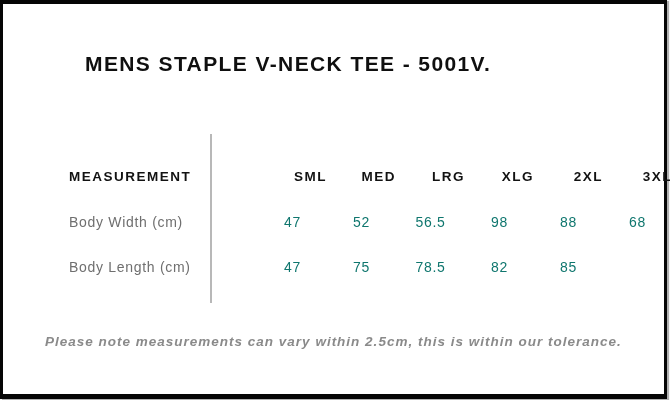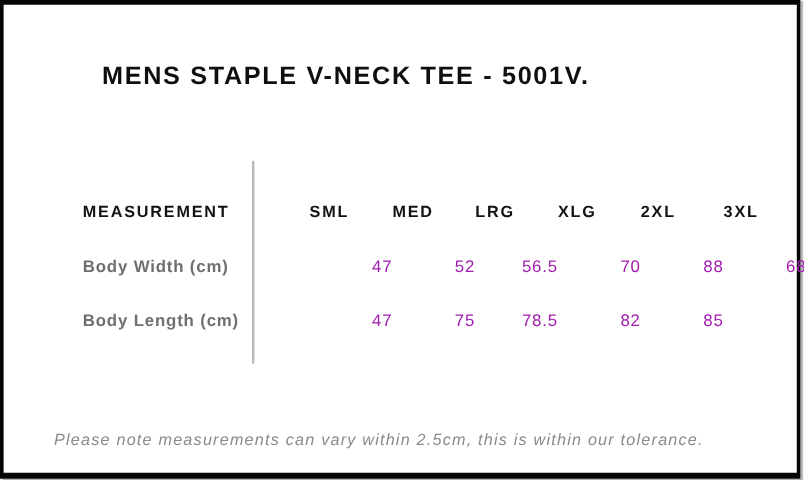--- a/index.html
+++ b/index.html
@@ -54,51 +54,51 @@
   .cell {
     white-space: nowrap;
   }
   .cell.header {
     font-weight: bold;
     font-size: 13.5px;
     letter-spacing: 1.5px;
     color: #121212;
   }
   .cell.size-header {
-    text-align: left;
+    text-align: right;
   }
   .cell.row-label {
     font-size: 14px;
     letter-spacing: 0.7px;
     color: #6f6f6f;
-    font-weight: bold;
   }
   .cell.value {
     font-size: 14px;
     letter-spacing: 0.7px;
-    color: #a21caf;
-    text-align: right;
+    color: #0f766e;
+    text-align: center;
   }
   .table-divider {
     position: absolute;
     left: 207px;
     top: 130px;
     width: 1.5px;
     height: 169px;
     background: #b8b8b8;
   }
   .tolerance-note {
     position: absolute;
     left: 42px;
-    top: 355px;
+    top: 330px;
     font-size: 13.5px;
     font-style: italic;
     letter-spacing: 1px;
     color: #8a8a8a;
     white-space: nowrap;
+    font-weight: bold;
   }
 </style>
 </head>
 <body>
 
 <div class="card">
   <div class="card-inner">
 
     <div class="product-title">MENS STAPLE V-NECK TEE - 5001V.</div>
 
@@ -109,21 +109,21 @@
         <div class="cell header size-header">SML</div>
         <div class="cell header size-header">MED</div>
         <div class="cell header size-header">LRG</div>
         <div class="cell header size-header">XLG</div>
         <div class="cell header size-header">2XL</div>
         <div class="cell header size-header">3XL</div>
         <div class="cell row-label">Body Width (cm)</div>
         <div class="cell value">47</div>
         <div class="cell value">52</div>
         <div class="cell value">56.5</div>
-        <div class="cell value">70</div>
+        <div class="cell value">98</div>
         <div class="cell value">88</div>
         <div class="cell value">68</div>
         <div class="cell row-label">Body Length (cm)</div>
         <div class="cell value">47</div>
         <div class="cell value">75</div>
         <div class="cell value">78.5</div>
         <div class="cell value">82</div>
         <div class="cell value">85</div>
       </div>
 

